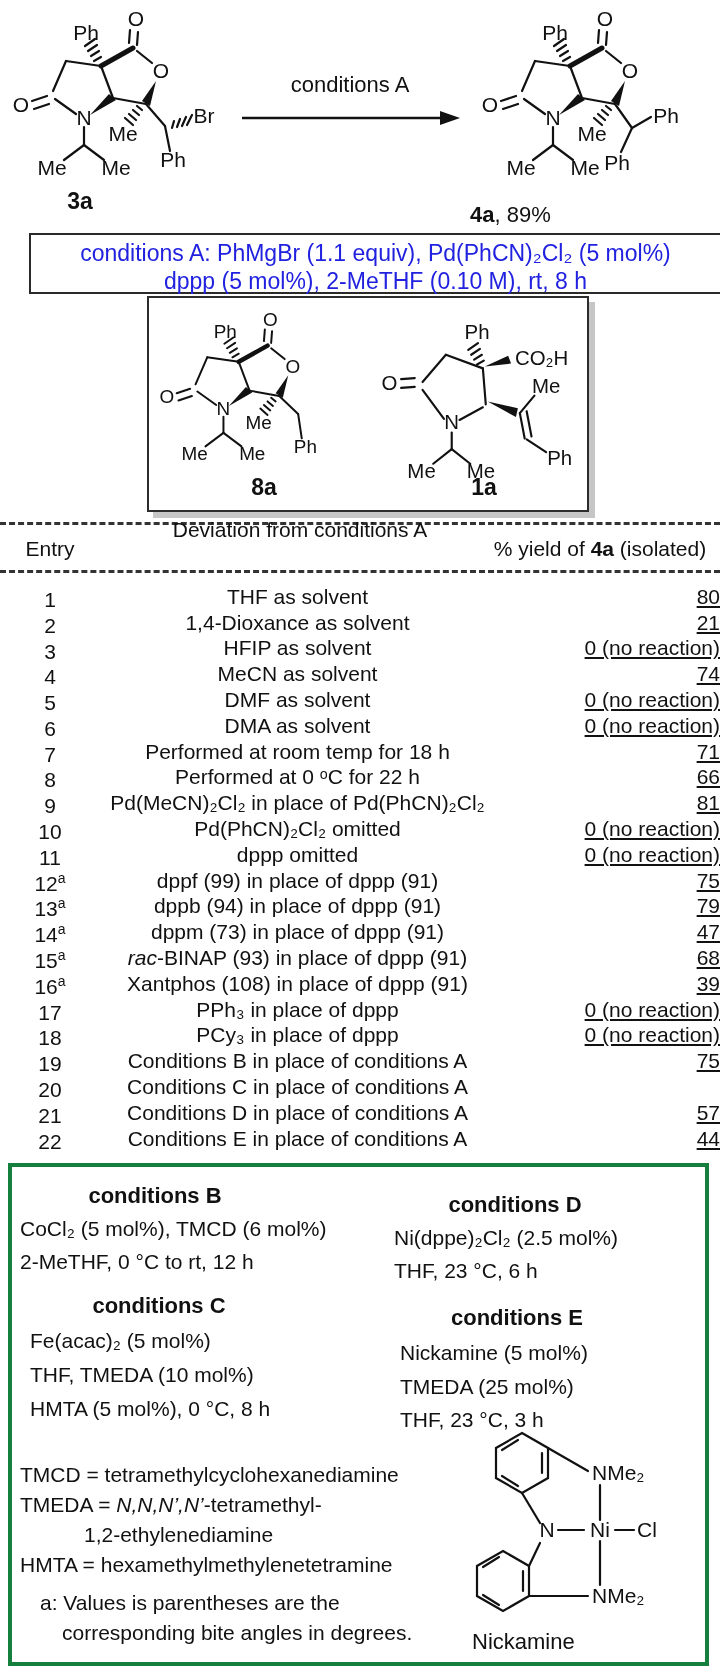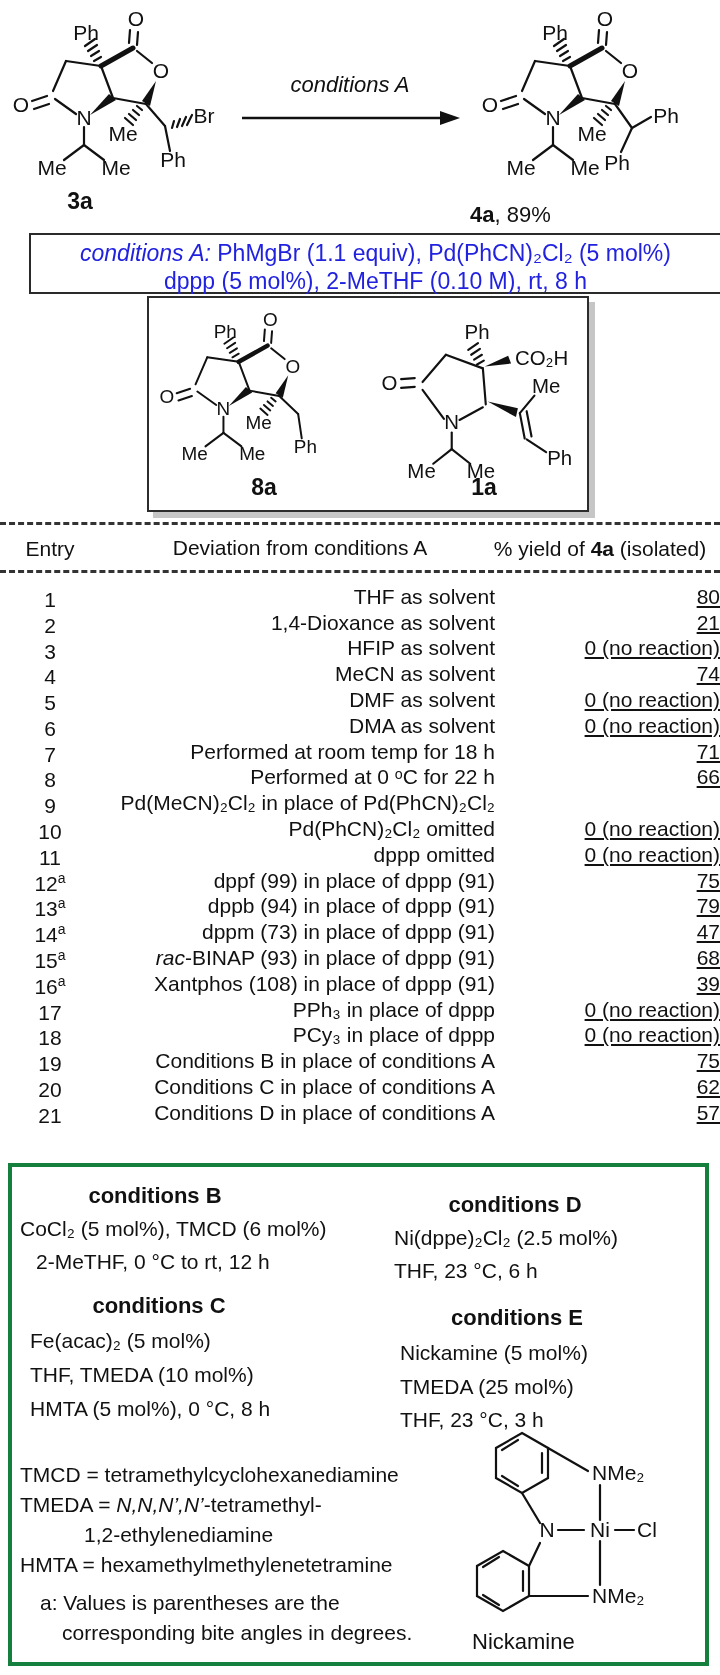--- a/index.html
+++ b/index.html
@@ -13,28 +13,28 @@
   .cap{font-weight:bold;font-size:23px;text-align:center;}
   .cond-a-box{left:13px;top:233px;width:693px;height:61px;border:2px solid #2a2a2a;box-sizing:border-box;
               text-align:center;color:#2121e0;font-size:23px;line-height:28px;padding-top:4px;margin-left:16px;}
   .mid-box{left:147px;top:296px;width:442px;height:216px;border:2px solid #2c2c2c;background:#fff;
            box-shadow:6px 6px 0 #c6c6c6;box-sizing:border-box;}
   .dashline{left:0;width:720px;height:0;border-top:3px dashed #333;}
   .th{font-size:21px;text-align:center;}
   .tbody{left:0;top:584px;width:720px;}
   .trow{display:flex;height:25.8px;align-items:center;font-size:21px;line-height:22px;}
   .c-entry{width:100px;text-align:center;}
-  .c-dev{width:395px;text-align:right;white-space:nowrap;}
+  .c-dev{width:395px;text-align:center;white-space:nowrap;}
   .c-yield{width:225px;text-align:right;white-space:nowrap;text-decoration:underline;}
   .c-entry sup{font-size:14px;}
   .bot-box{left:8px;top:1163px;width:701px;height:503px;border:4px solid #15803d;box-sizing:border-box;}
   .cond-title{position:absolute;font-size:22px;font-weight:bold;text-align:center;width:230px;}
   .cond-line{position:absolute;font-size:21px;white-space:nowrap;}
   .deftext{position:absolute;font-size:21px;white-space:nowrap;}
-  .italic{font-style:italic;}
+  .italic{}
 </style>
 </head>
 <body>
 
 <div class="page">
 
   <svg class="abs" style="left:6px;top:4px" width="235" height="200" viewBox="0 0 235 200">
     <g>
       <line class="bondline" x1="60" y1="57" x2="95" y2="62"></line>
       <line class="bondline" x1="60" y1="57" x2="47" y2="87"></line>
@@ -219,21 +219,21 @@
       <text x="175" y="85" text-anchor="middle">Me</text>
       <text x="189" y="159" text-anchor="middle">Ph</text>
       <text x="47" y="173" text-anchor="middle">Me</text>
       <text x="108" y="173" text-anchor="middle">Me</text>
     </svg>
     <div class="abs cap" style="left:285px;top:176px;width:100px">1a</div>
   </div>
 
   <div class="abs dashline" style="top:522px"></div>
   <div class="abs th" style="left:0;top:537px;width:100px">Entry</div>
-  <div class="abs th" style="left:100px;top:536px;width:400px">Deviation from conditions A</div>
+  <div class="abs th" style="left:100px;top:518px;width:400px">Deviation from conditions A</div>
   <div class="abs th" style="left:480px;top:537px;width:240px">
     <span>% yield of </span><b>4a</b><span> (isolated)</span>
   </div>
   <div class="abs dashline" style="top:570px"></div>
 
   <div class="abs tbody">
     <div class="trow">
       <div class="c-entry"><span>1</span><sup></sup></div>
       <div class="c-dev">THF as solvent</div>
       <div class="c-yield">80</div>
@@ -269,20 +269,21 @@
       <div class="c-yield">71</div>
     </div>
     <div class="trow">
       <div class="c-entry"><span>8</span><sup></sup></div>
       <div class="c-dev">Performed at 0 ᵒC for 22 h</div>
       <div class="c-yield">66</div>
     </div>
     <div class="trow">
       <div class="c-entry"><span>9</span><sup></sup></div>
       <div class="c-dev">Pd(MeCN)₂Cl₂ in place of Pd(PhCN)₂Cl₂</div>
+      <div class="c-yield">81</div>
     </div>
     <div class="trow">
       <div class="c-entry"><span>10</span><sup></sup></div>
       <div class="c-dev">Pd(PhCN)₂Cl₂ omitted</div>
       <div class="c-yield">0 (no reaction)</div>
     </div>
     <div class="trow">
       <div class="c-entry"><span>11</span><sup></sup></div>
       <div class="c-dev">dppp omitted</div>
       <div class="c-yield">0 (no reaction)</div>
@@ -323,33 +324,37 @@
       <div class="c-yield">0 (no reaction)</div>
     </div>
     <div class="trow">
       <div class="c-entry"><span>19</span><sup></sup></div>
       <div class="c-dev">Conditions B in place of conditions A</div>
       <div class="c-yield">75</div>
     </div>
     <div class="trow">
       <div class="c-entry"><span>20</span><sup></sup></div>
       <div class="c-dev">Conditions C in place of conditions A</div>
-      <div class="c-yield">62</div>
     </div>
     <div class="trow">
       <div class="c-entry"><span>21</span><sup></sup></div>
       <div class="c-dev">Conditions D in place of conditions A</div>
       <div class="c-yield">57</div>
     </div>
+    <div class="trow">
+      <div class="c-entry"><span>22</span><sup></sup></div>
+      <div class="c-dev">Conditions E in place of conditions A</div>
+      <div class="c-yield">44</div>
+    </div>
   </div>
 
   <div class="abs bot-box">
     <div class="cond-title" style="left:28px;top:16px">conditions B</div>
     <div class="cond-line" style="left:8px;top:50px">CoCl₂ (5 mol%), TMCD (6 mol%)</div>
-    <div class="cond-line" style="left:24px;top:83px">2-MeTHF, 0 °C to rt, 12 h</div>
+    <div class="cond-line" style="left:8px;top:83px">2-MeTHF, 0 °C to rt, 12 h</div>
 
     <div class="cond-title" style="left:388px;top:25px">conditions D</div>
     <div class="cond-line" style="left:382px;top:59px">Ni(dppe)₂Cl₂ (2.5 mol%)</div>
     <div class="cond-line" style="left:382px;top:92px">THF, 23 °C, 6 h</div>
 
     <div class="cond-title" style="left:32px;top:126px">conditions C</div>
     <div class="cond-line" style="left:18px;top:162px">Fe(acac)₂ (5 mol%)</div>
     <div class="cond-line" style="left:18px;top:196px">THF, TMEDA (10 mol%)</div>
     <div class="cond-line" style="left:18px;top:230px">HMTA (5 mol%), 0 °C, 8 h</div>
 

